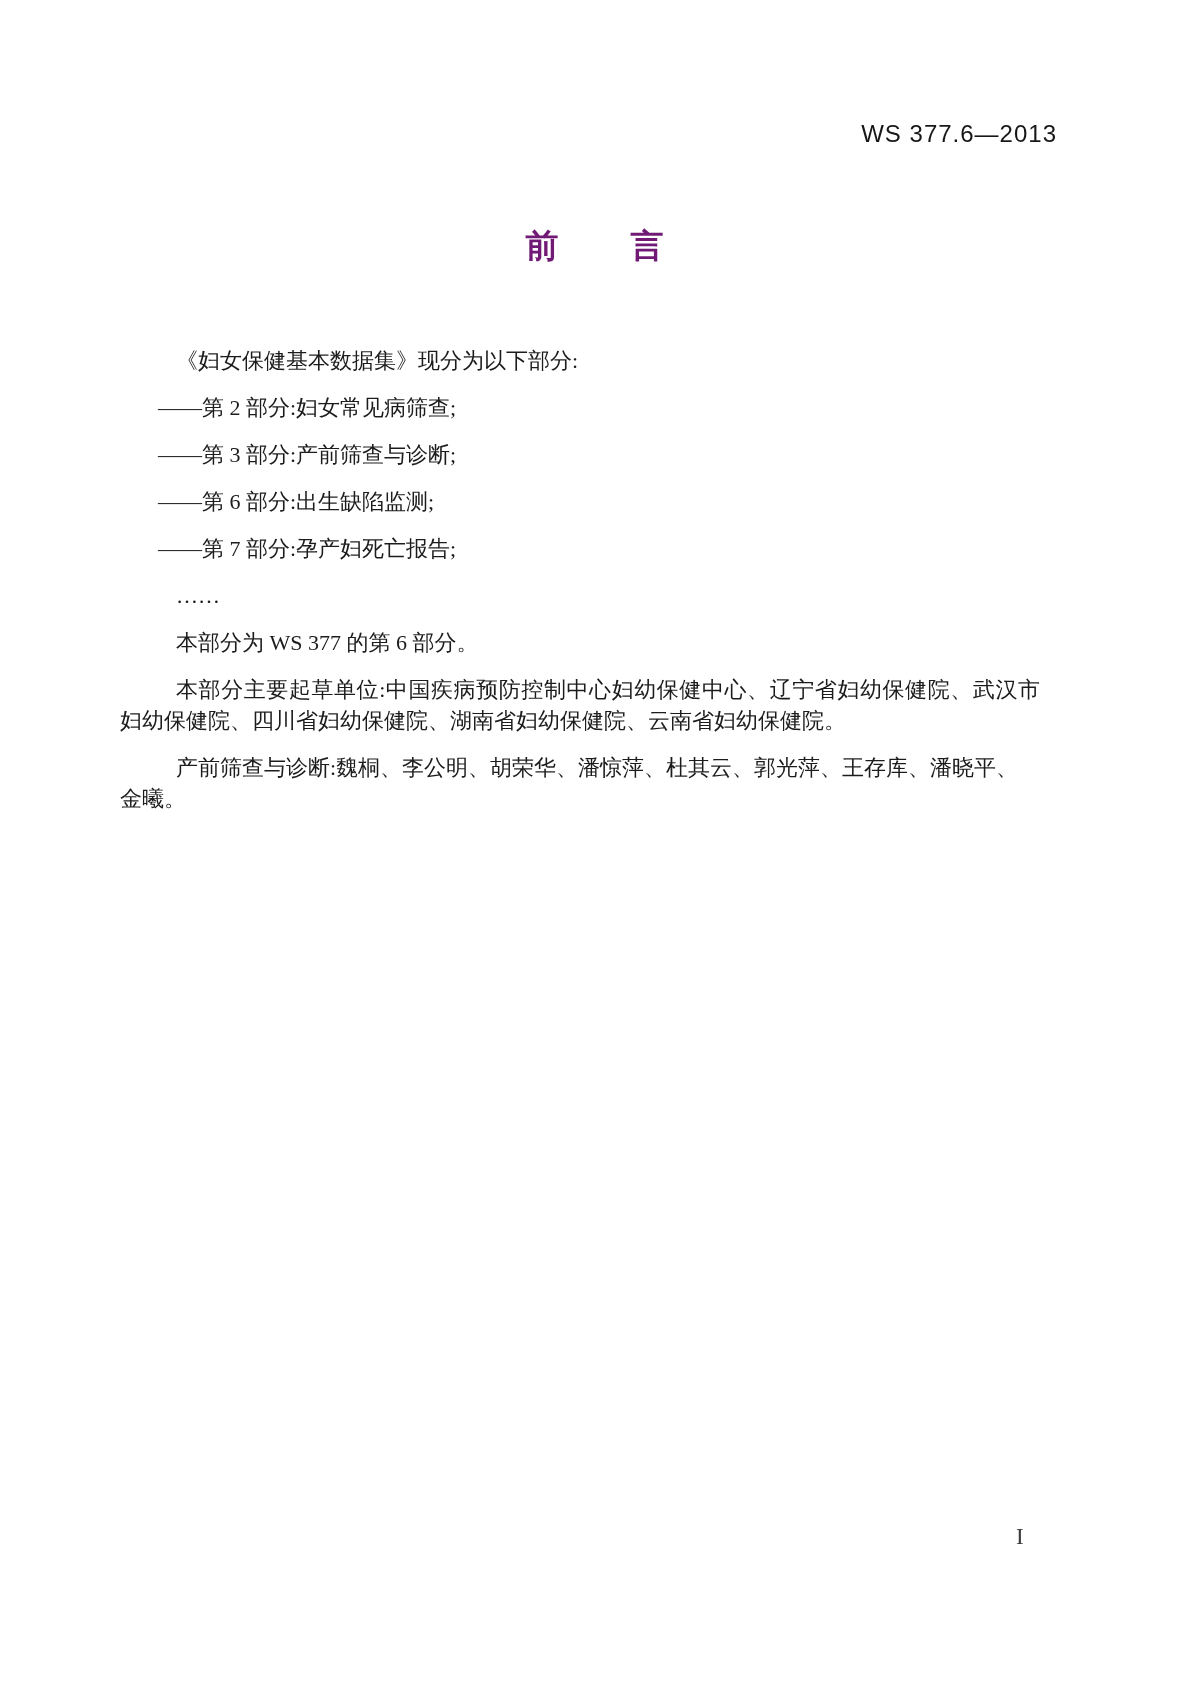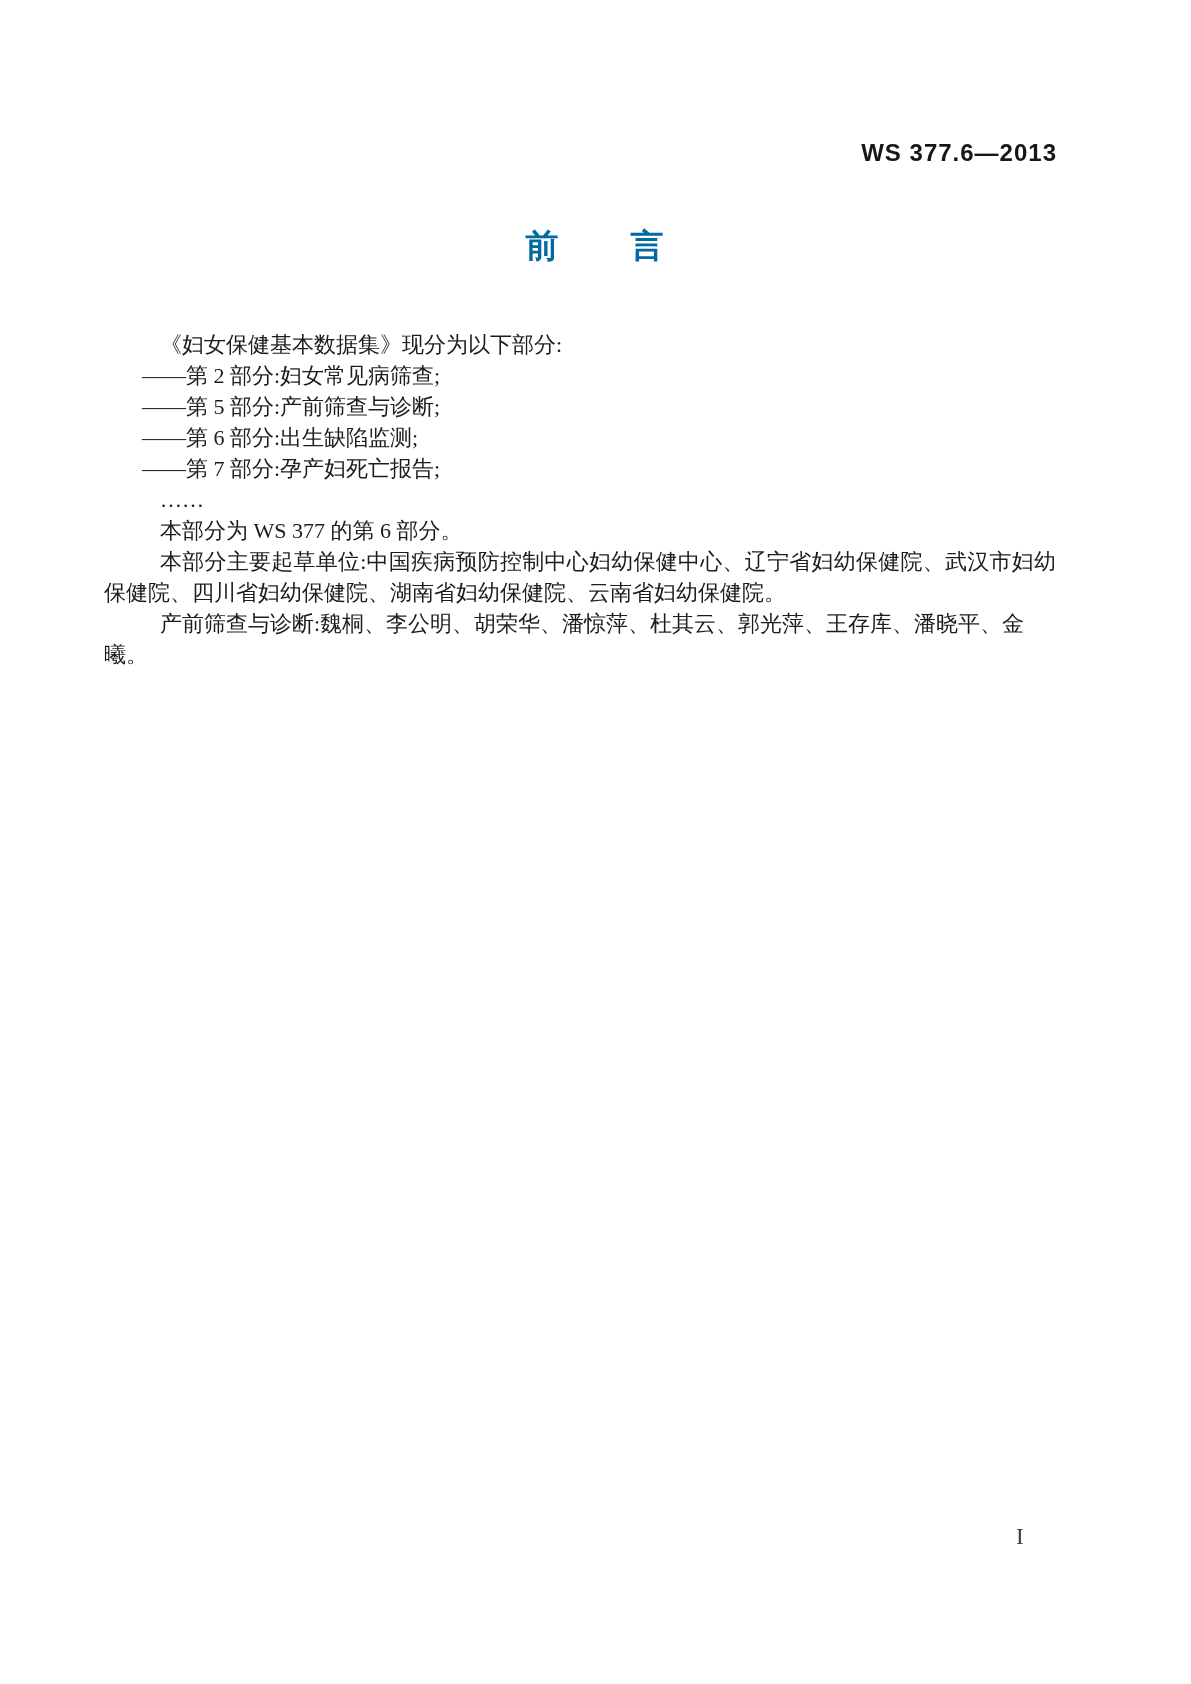--- a/index.html
+++ b/index.html
@@ -9,51 +9,51 @@
     width: 1191px;
     height: 1684px;
     margin: 0 auto;
     background: #ffffff;
     color: #1c1c1c;
     font-family: "Liberation Serif", "DejaVu Serif", serif;
     overflow: hidden;
   }
   .doc-number {
     position: absolute;
-    top: 139px;
+    top: 120px;
     right: 134px;
     font-family: "Liberation Sans", "DejaVu Sans", sans-serif;
-    font-weight: bold;
+    font-weight: normal;
     font-size: 24px;
     letter-spacing: 1px;
     color: #171717;
     white-space: nowrap;
   }
   .page-title {
     position: absolute;
     top: 224px;
     left: 0;
     width: 100%;
     text-align: center;
     font-family: "Liberation Sans", "DejaVu Sans", sans-serif;
     font-weight: bold;
     font-size: 33px;
-    color: #0369a1;
+    color: #701a75;
     letter-spacing: 2px;
   }
   .body-text {
     position: absolute;
     top: 329px;
     left: 104px;
     width: 952px;
     font-size: 22px;
     line-height: 31px;
     color: #1c1c1c;
   }
-  .body-text p { margin: 0; }
+  .body-text p { margin: 16px; }
   .indent { text-indent: 56px; }
   .part-item { padding-left: 38px; }
   .justified {
     text-align: justify;
     text-justify: inter-ideograph;
   }
   .page-number {
     position: absolute;
     top: 1524px;
     left: 1016px;
@@ -68,21 +68,21 @@
 <div class="page">
 
   <div class="doc-number">WS 377.6—2013</div>
 
   <div class="page-title">前　　言</div>
 
   <div class="body-text">
     <p class="indent">《妇女保健基本数据集》现分为以下部分:</p>
 
     <p class="part-item">——第 2 部分:妇女常见病筛查;</p>
-    <p class="part-item">——第 5 部分:产前筛查与诊断;</p>
+    <p class="part-item">——第 3 部分:产前筛查与诊断;</p>
     <p class="part-item">——第 6 部分:出生缺陷监测;</p>
     <p class="part-item">——第 7 部分:孕产妇死亡报告;</p>
 
     <p class="indent">……</p>
 
     <p class="indent">本部分为 WS 377 的第 6 部分。</p>
 
     <p class="indent justified">本部分主要起草单位:中国疾病预防控制中心妇幼保健中心、辽宁省妇幼保健院、武汉市妇幼保健院、四川省妇幼保健院、湖南省妇幼保健院、云南省妇幼保健院。</p>
 
     <p class="indent">产前筛查与诊断:魏桐、李公明、胡荣华、潘惊萍、杜其云、郭光萍、王存库、潘晓平、金曦。</p>

